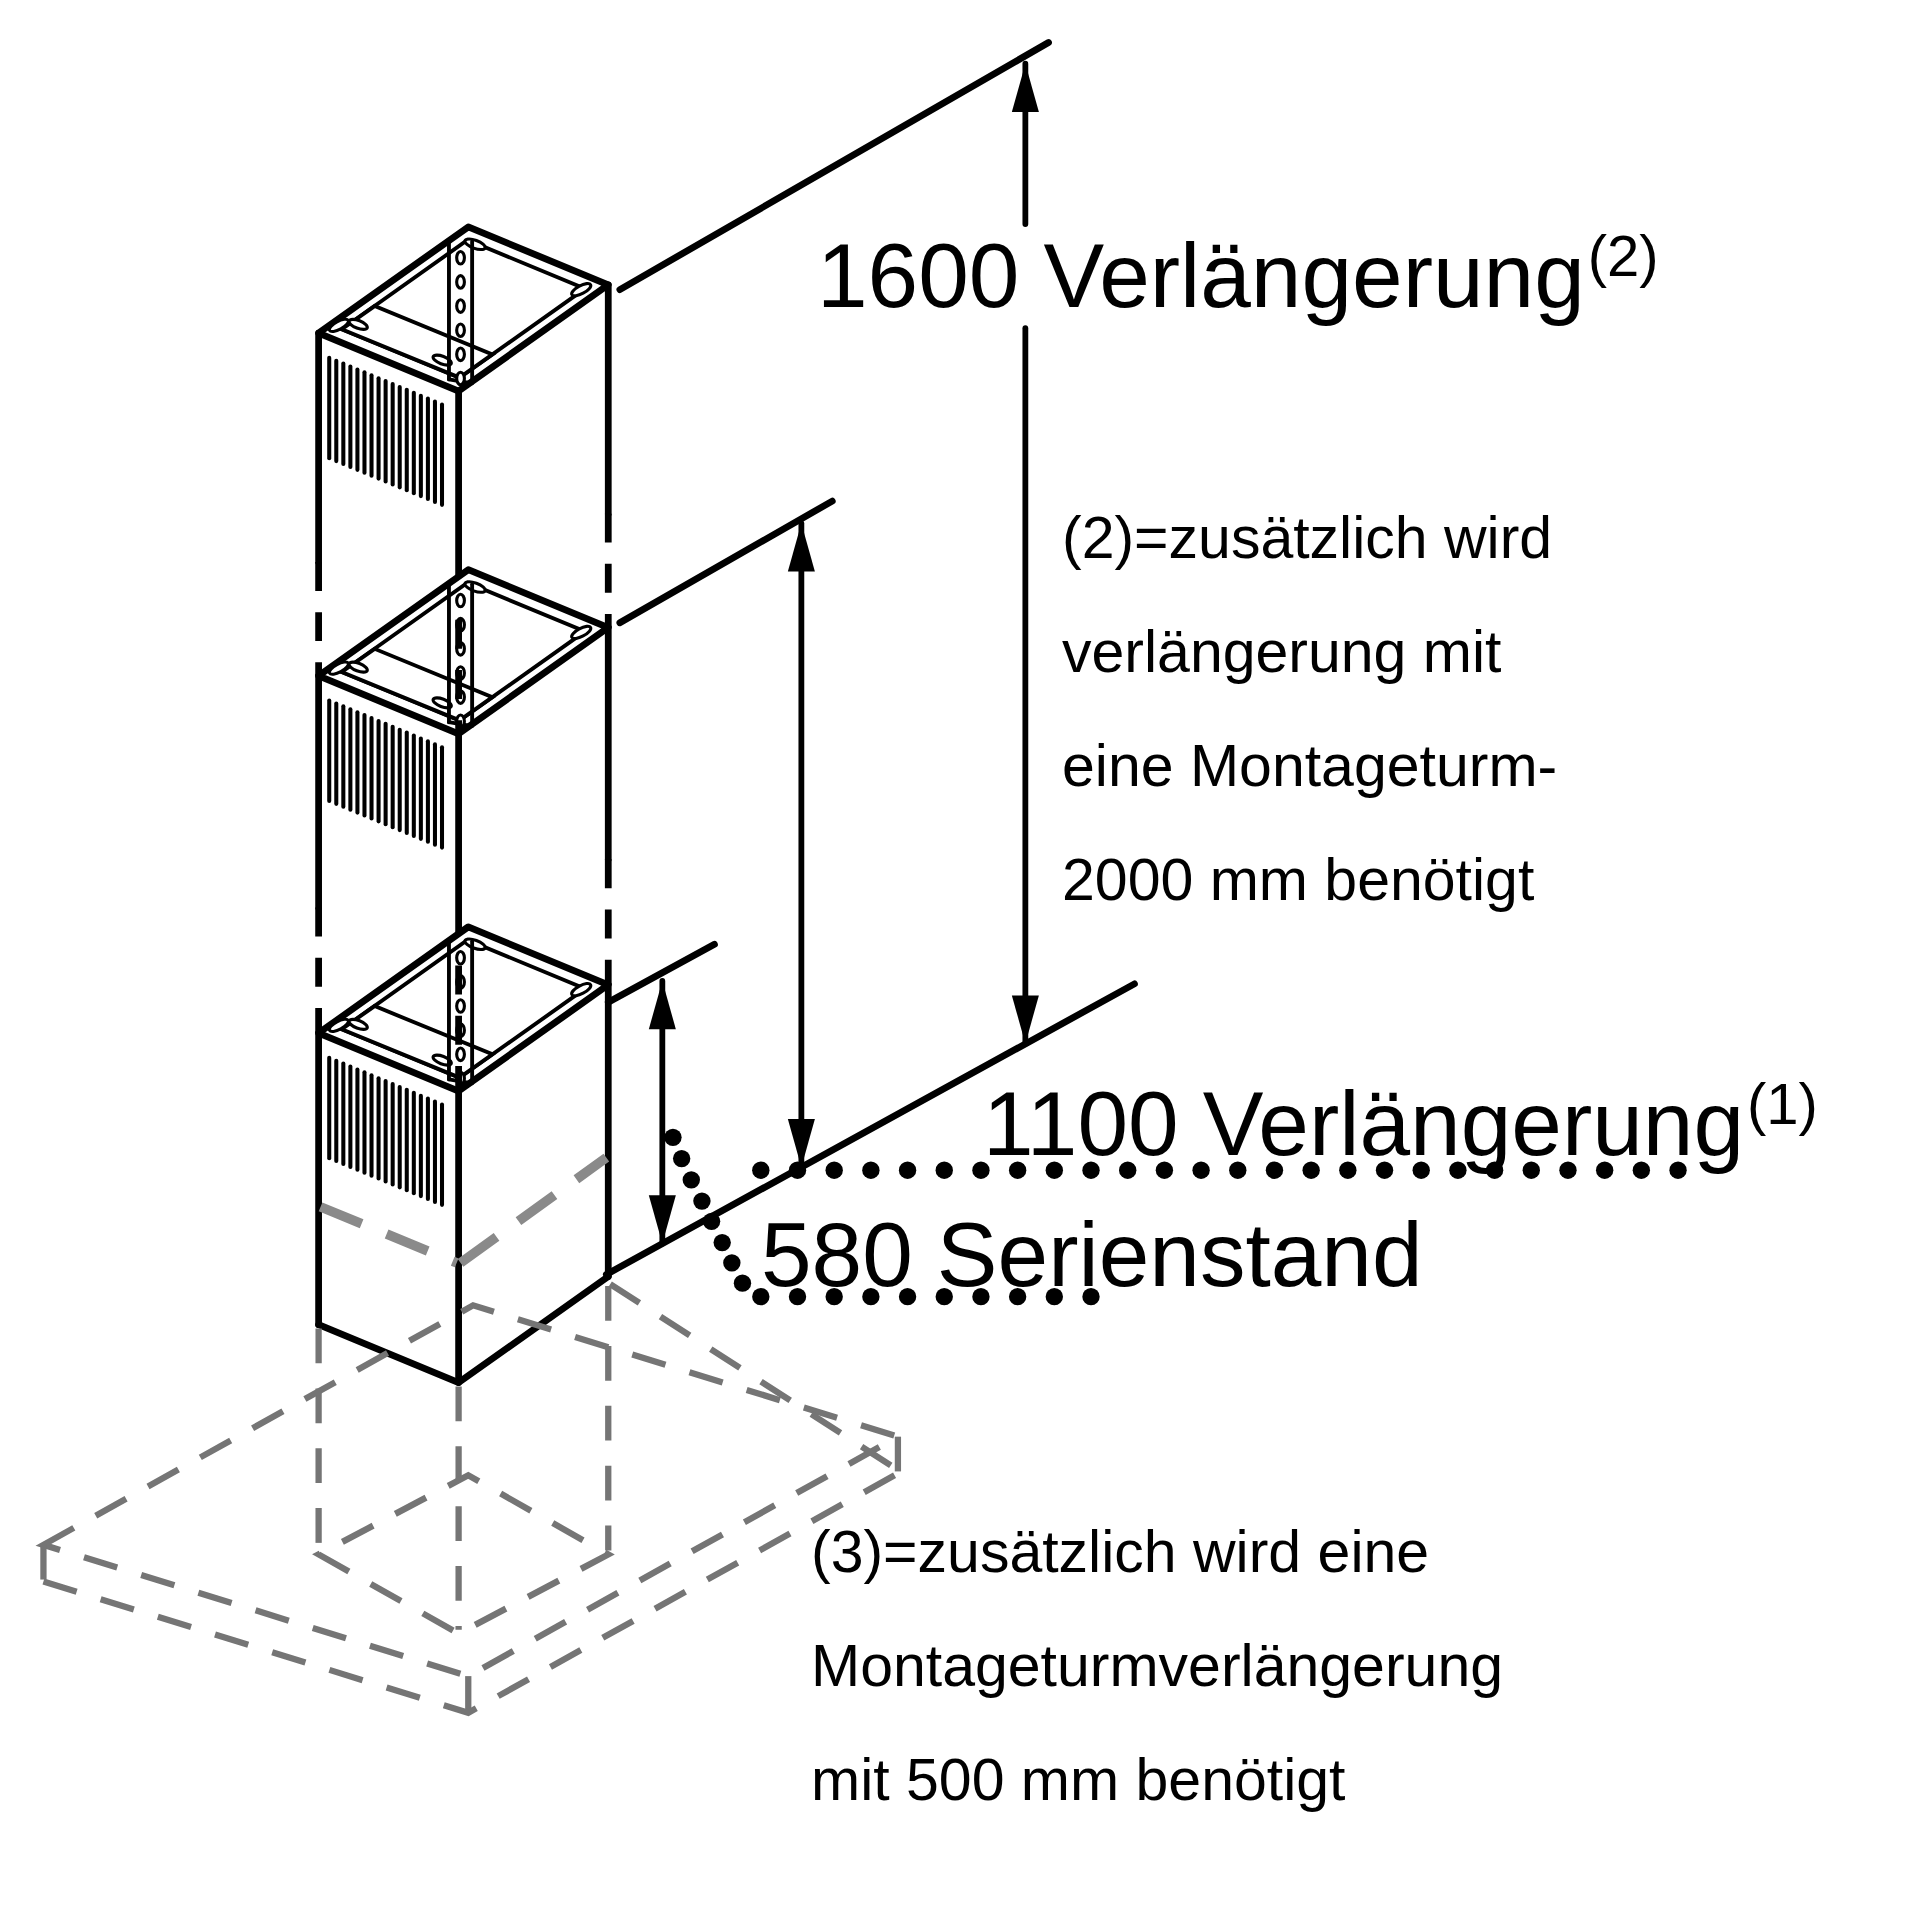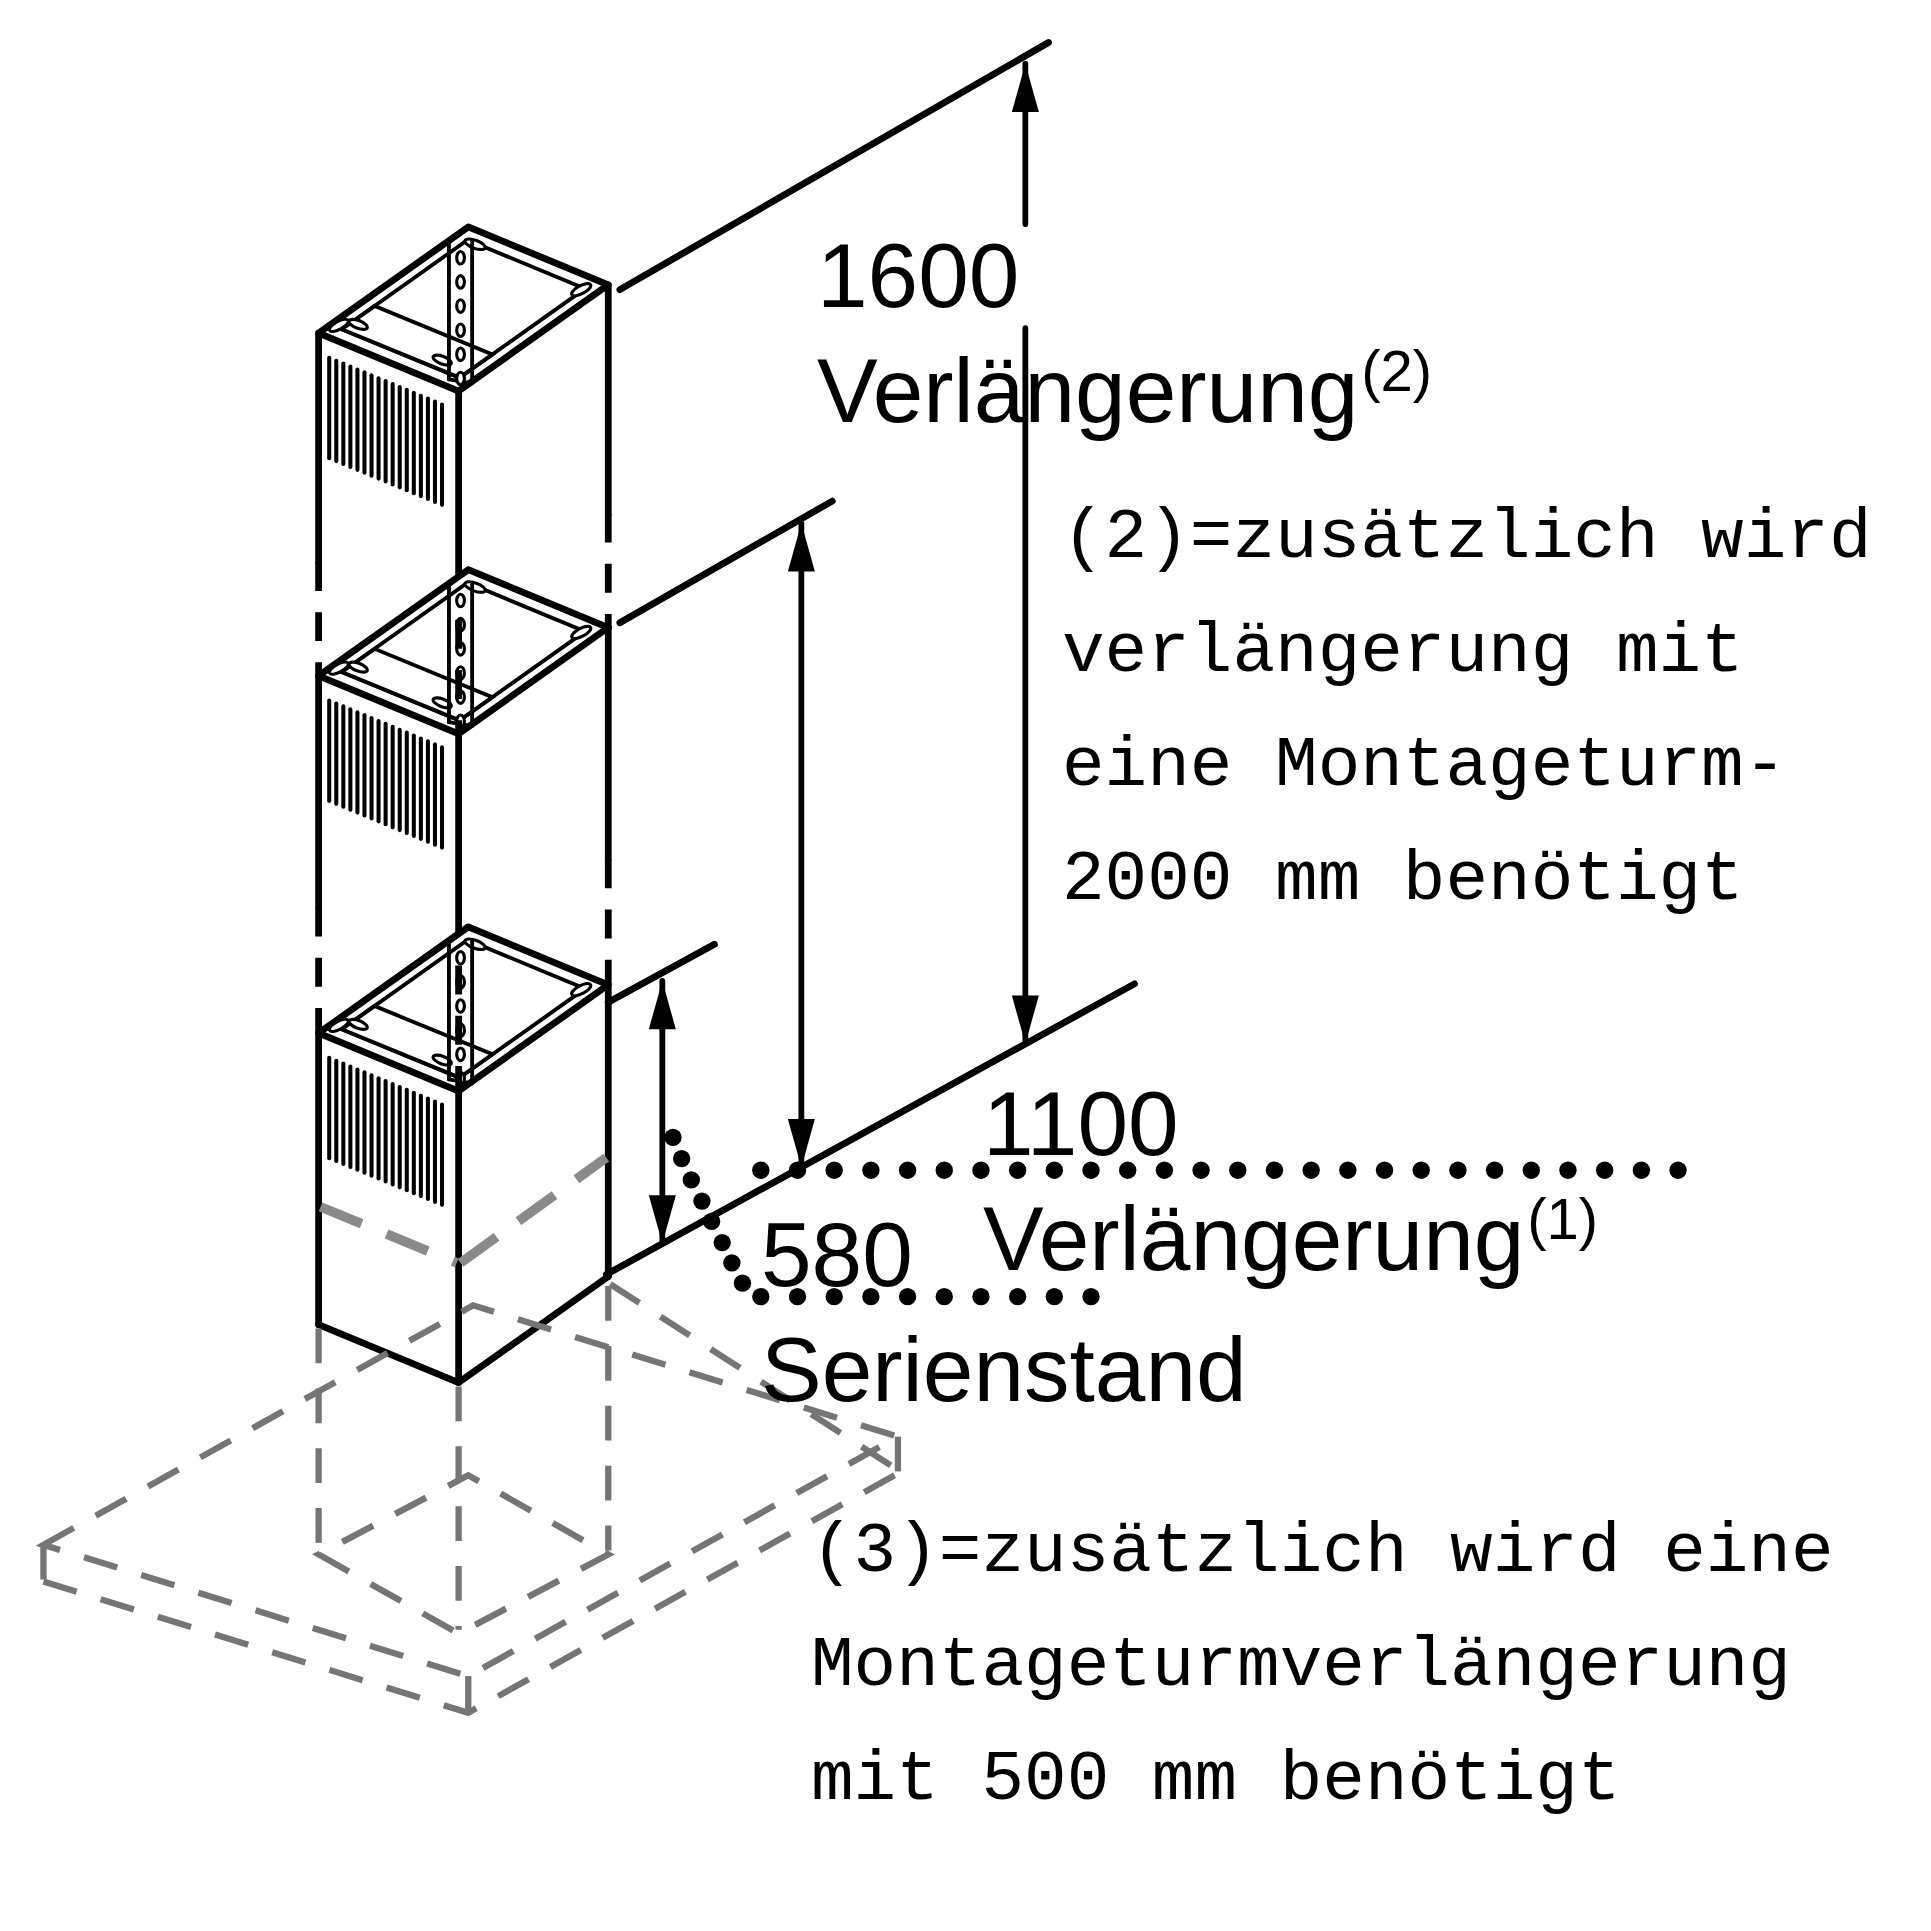--- a/index.html
+++ b/index.html
@@ -1,21 +1,21 @@
 <!DOCTYPE html>
 <html><head>
 <meta charset="utf-8">
 <style>
   html,body{margin:0;padding:0;background:#fff;}
   .stage{position:relative;width:1931px;height:1931px;background:#fff;overflow:hidden;
          font-family:"Liberation Sans", sans-serif;color:#000;}
   #art{position:absolute;left:0;top:0;width:1931px;height:1931px;}
-  .txt{position:absolute;white-space:nowrap;color:#000;flex-direction:column;}
+  .txt{position:absolute;white-space:nowrap;color:#000;}
   .dim{display:flex;gap:24px;font-size:91px;line-height:1;}
-  .note{font-size:71px;line-height:114px;font-family:Liberation Mono, monospace;}
+  .note{font-size:59px;line-height:114px;}
   .sup{font-size:58px;position:relative;top:-31px;margin-left:2.9px;}
   .footer{font-size:91px;line-height:1;}
 </style>
 </head>
 <body>
 
 <div class="stage">
 
   <svg id="art" viewBox="0 0 2000 2000" xmlns="http://www.w3.org/2000/svg">
       <g>

